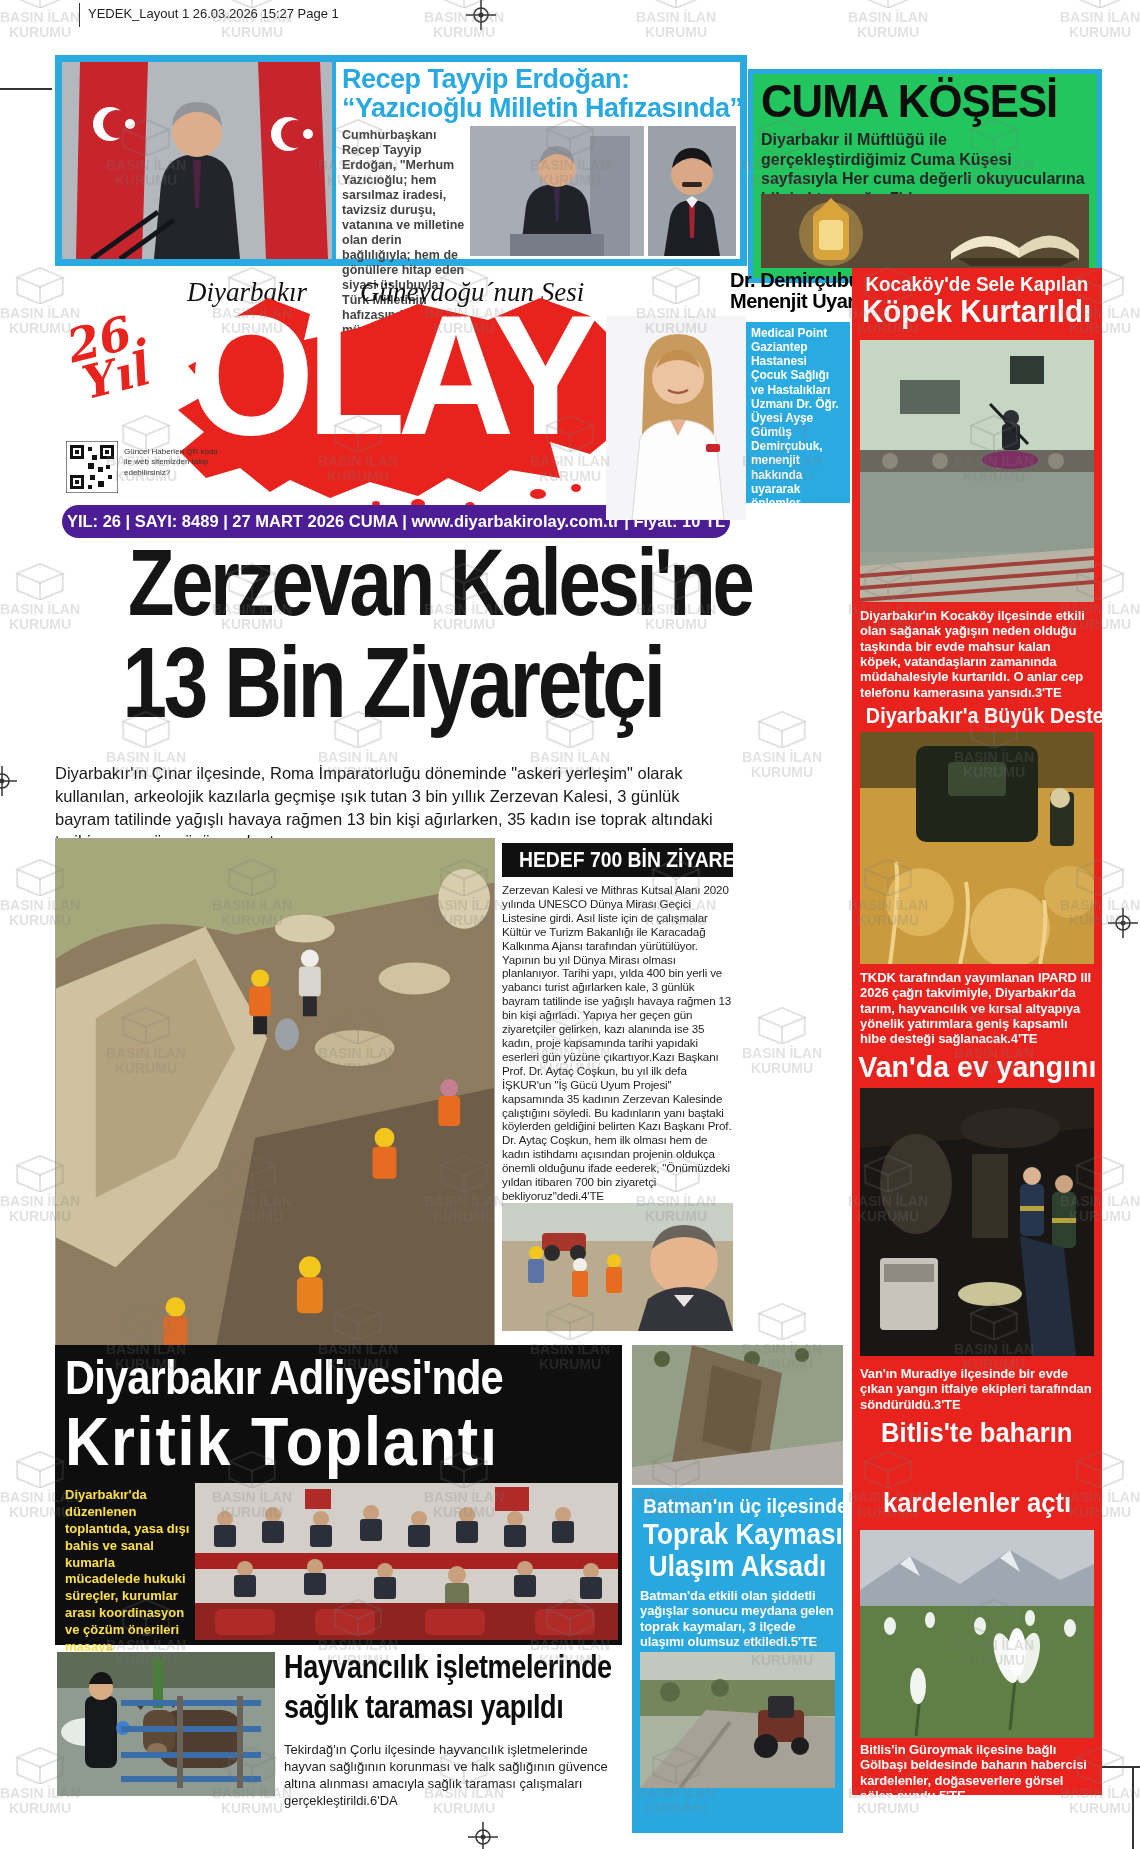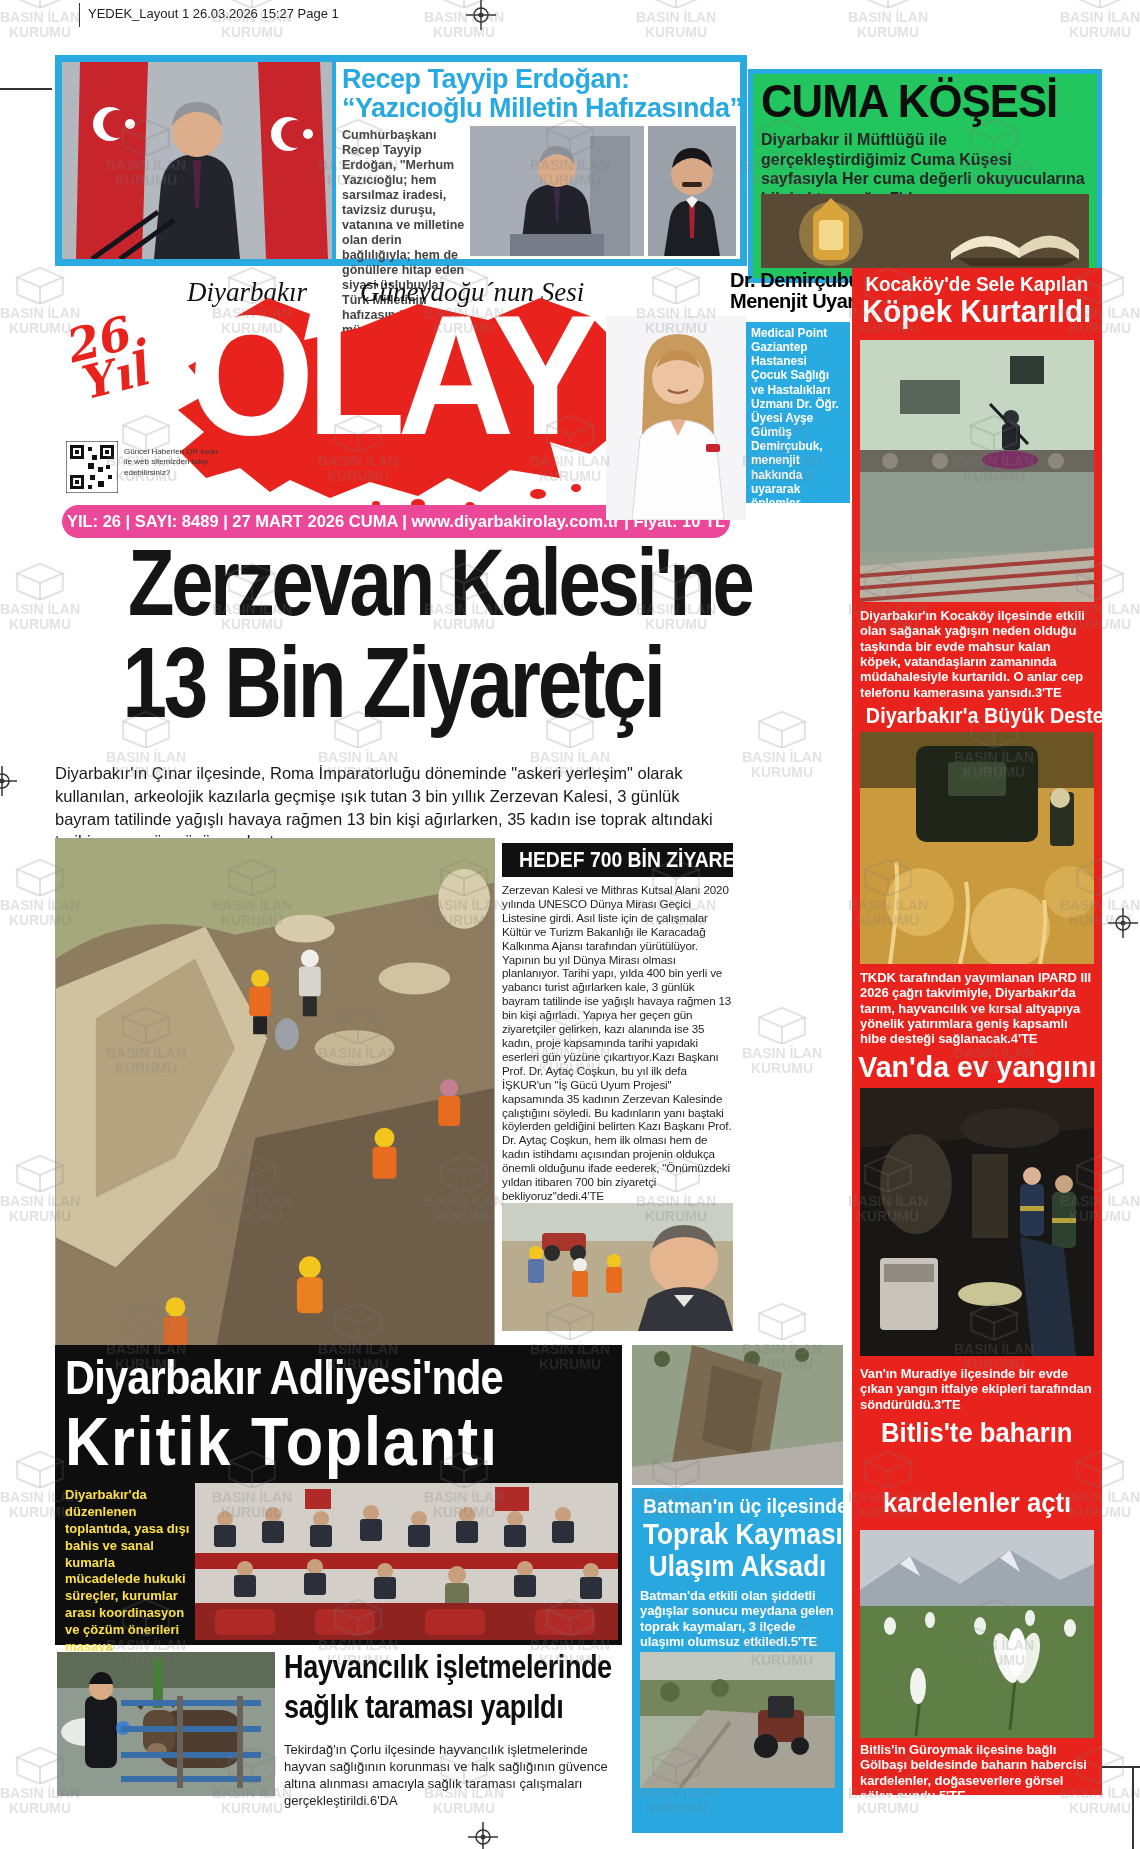--- a/index.html
+++ b/index.html
@@ -19,21 +19,21 @@
 .white-panel{left:281px;top:7px;width:404px;height:197px;background:#fff}
 .erd-hl{font-weight:800;font-size:27px;color:#29a9e1;line-height:1.04;letter-spacing:-.5px}
 .erd-body{font-size:12.5px;line-height:1.2;color:#444;font-weight:600}
 .cuma-box{left:748px;top:69px;width:354px;height:214px;background:#22c55e;border:5px solid #29abe2}
 .cuma-title{font-weight:900;font-size:46px;color:#0e0e0e;letter-spacing:-1px;line-height:1}
 .cuma-body{font-size:16px;font-weight:bold;color:#262626;line-height:1.22}
 .serif-it{font-family:"Liberation Serif",serif;font-style:italic;font-size:27px;color:#101010}
 .olay{font-weight:900;font-size:162px;color:#fff;letter-spacing:-8px;line-height:1;transform:scaleY(1.05);text-align:center}
 .yil{font-family:"DejaVu Serif",serif;font-style:italic;font-weight:bold;color:#e8231d;font-size:46px;line-height:.85;transform:rotate(-14deg);text-align:center}
 .qr-cap{font-size:8px;color:#333;line-height:1.3}
-.infobar{left:62px;top:505px;width:668px;height:33px;border-radius:17px;background:#ec4899;color:#fff;font-weight:bold;font-size:16.5px;text-align:center;line-height:33px}
+.infobar{left:62px;top:505px;width:668px;height:33px;border-radius:17px;background:#4c1d95;color:#fff;font-weight:bold;font-size:16.5px;text-align:center;line-height:33px}
 .dem-hl{font-weight:800;font-size:20px;color:#000;line-height:1.05;letter-spacing:-.5px}
 .dem-box{left:746px;top:322px;width:104px;height:181px;background:#29abe2;padding:4px 5px}
 .wb{color:#fff;font-weight:bold;font-size:12px;line-height:1.18;letter-spacing:-.1px}
 .redcol{left:852px;top:268px;width:250px;height:1527px;background:#e8231d}
 .rh{position:absolute;left:0;width:100%;color:#fff;font-weight:900;text-align:center;white-space:nowrap;line-height:1}
 .rb{position:absolute;left:8px;width:234px;color:#fff;font-weight:bold;font-size:13px;line-height:1.18;letter-spacing:-.1px}
 .zh{left:50px;width:686px;text-align:center;white-space:nowrap;font-weight:900;color:#151515;line-height:.98;letter-spacing:-4px}
 .lede{left:55px;top:762px;width:682px;font-size:16.5px;line-height:1.38;color:#191919;font-weight:500}
 .hedef{left:502px;top:843px;width:231px;height:34px;background:#101010;color:#fff;text-align:center;line-height:34px;font-weight:800;white-space:nowrap}
 .zbody{left:502px;top:883px;width:231px;font-size:11.6px;line-height:1.2;color:#1f1f1f;letter-spacing:-.15px}

